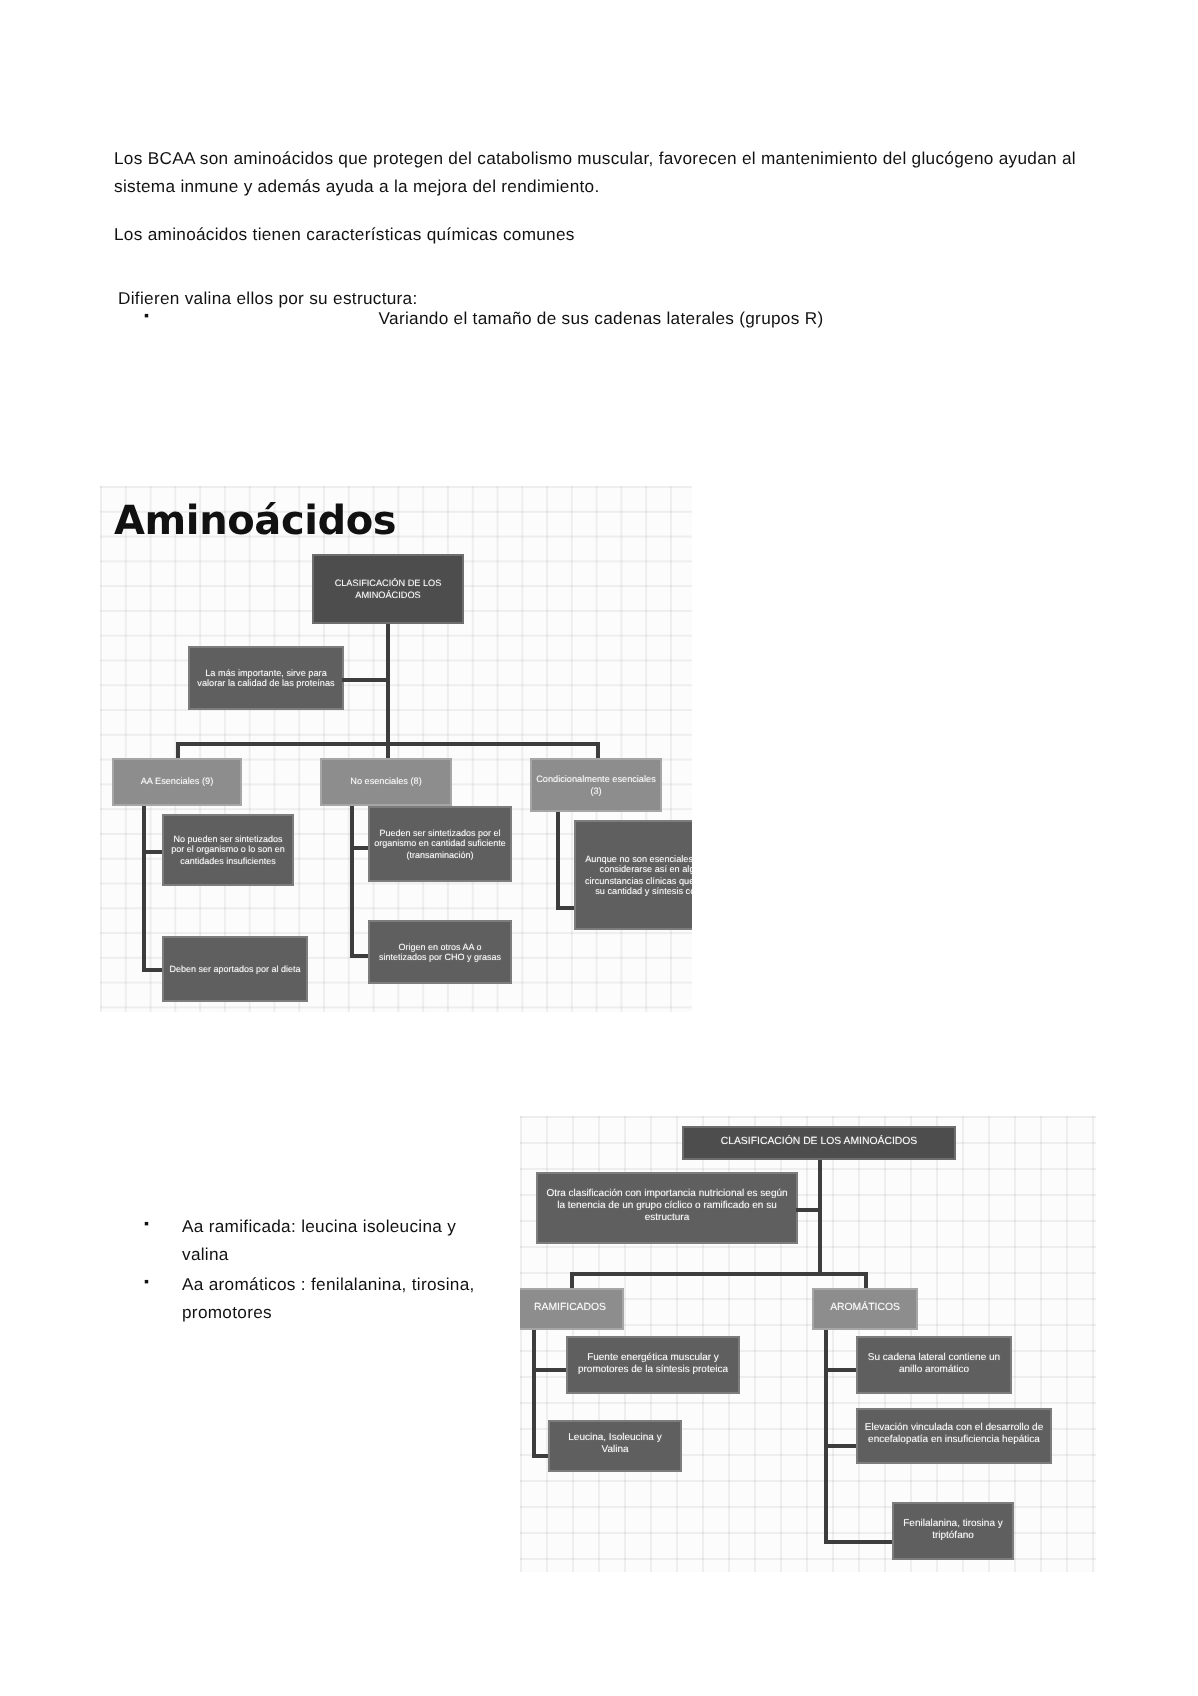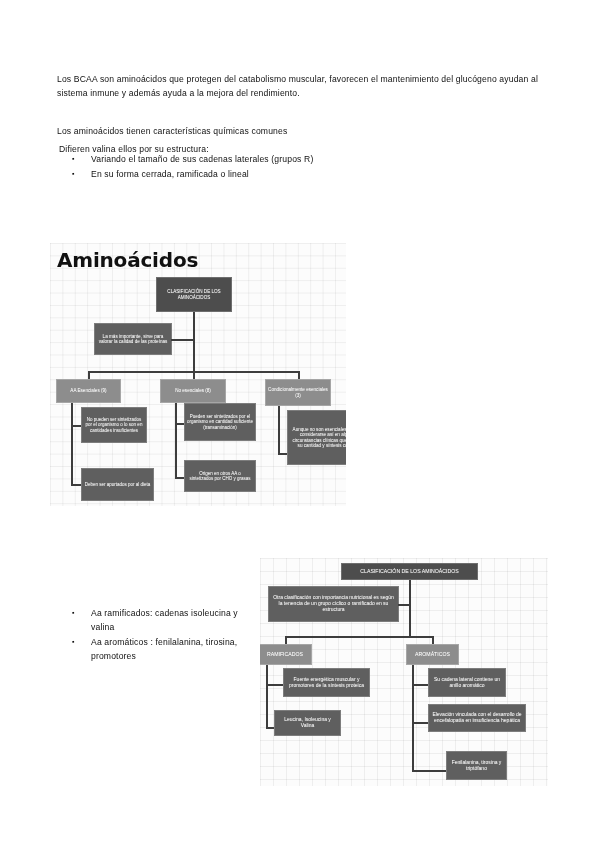--- a/index.html
+++ b/index.html
@@ -19,21 +19,21 @@
   
   .doc-text {
     position: absolute;
     font-size: 8.6px;
     line-height: 1.62;
     color: #111111;
     letter-spacing: 0.15px;
   }
 
   #para-intro  { left: 57px; top: 64px;  width: 485px; }
-  #para-common { left: 57px; top: 116px; width: 485px; }
+  #para-common { left: 57px; top: 102px; width: 485px; }
   #para-differ { left: 59px; top: 134px; width: 485px; }
 
   ul.bullets {
     position: absolute;
     margin: 0;
     padding: 0;
     list-style: none;
   }
   ul.bullets > li {
     position: relative;
@@ -44,21 +44,21 @@
     margin-bottom: 1.5px;
   }
   ul.bullets > li::before {
     content: "\25AA";
     position: absolute;
     left: 2px;
     top: -0.5px;
     font-size: 7px;
     color: #111;
   }
-  #list-structure { left: 70px; top: 153px; width: 440px; }
+  #list-structure { left: 70px; top: 153px; width: 440px; text-align: center; }
   #list-aa-types  { left: 70px; top: 607px; width: 180px; }
 
   
   .diagram {
     position: absolute;
     background-color: #fcfcfc;
     background-image:
       linear-gradient(to right, rgba(0,0,0,0.055) 1px, transparent 1px),
       linear-gradient(to bottom, rgba(0,0,0,0.055) 1px, transparent 1px);
     overflow: hidden;
@@ -111,25 +111,24 @@
 <body>
 
 <p class="doc-text" id="para-intro">Los BCAA son aminoácidos que protegen del catabolismo muscular, favorecen el mantenimiento del glucógeno ayudan al sistema inmune y además ayuda a la mejora del rendimiento.</p>
 
 <p class="doc-text" id="para-common">Los aminoácidos tienen características químicas comunes</p>
 
 <p class="doc-text" id="para-differ">Difieren valina ellos por su estructura:</p>
 
 <ul class="bullets" id="list-structure">
   <li>Variando el tamaño de sus cadenas laterales (grupos R)</li>
-  <li>En su forma cerrada, ramificada o lineal</li>
 </ul>
 
 <ul class="bullets" id="list-aa-types">
-  <li>Aa ramificados: cadenas isoleucina y valina</li>
+  <li>Aa ramificada: leucina isoleucina y valina</li>
   <li>Aa aromáticos : fenilalanina, tirosina, promotores</li>
 </ul>
 
 <div class="diagram" id="diagram-aminoacidos">
 
   <div class="title">Aminoácidos</div>
 
   <div class="node dark" style="left:106px; top:34px; width:76px; height:35px; font-size:4.6px;">CLASIFICACIÓN DE LOS AMINOÁCIDOS</div>
 
   <div class="conn v" style="left:143px; top:69px; height:60px;"></div>

